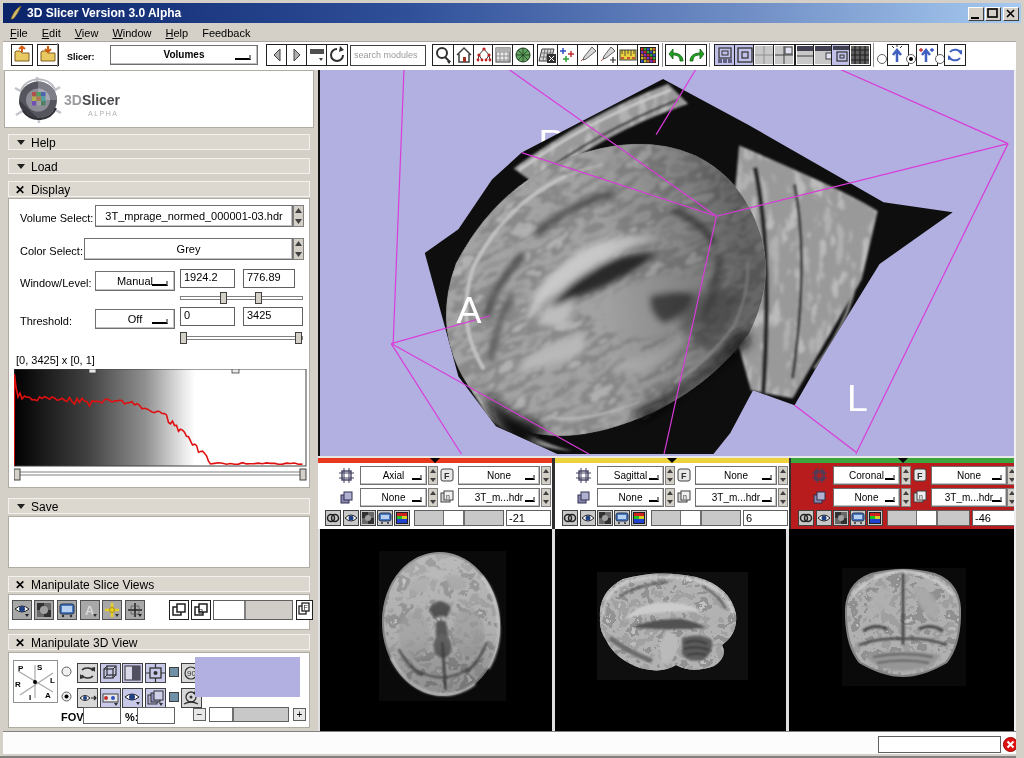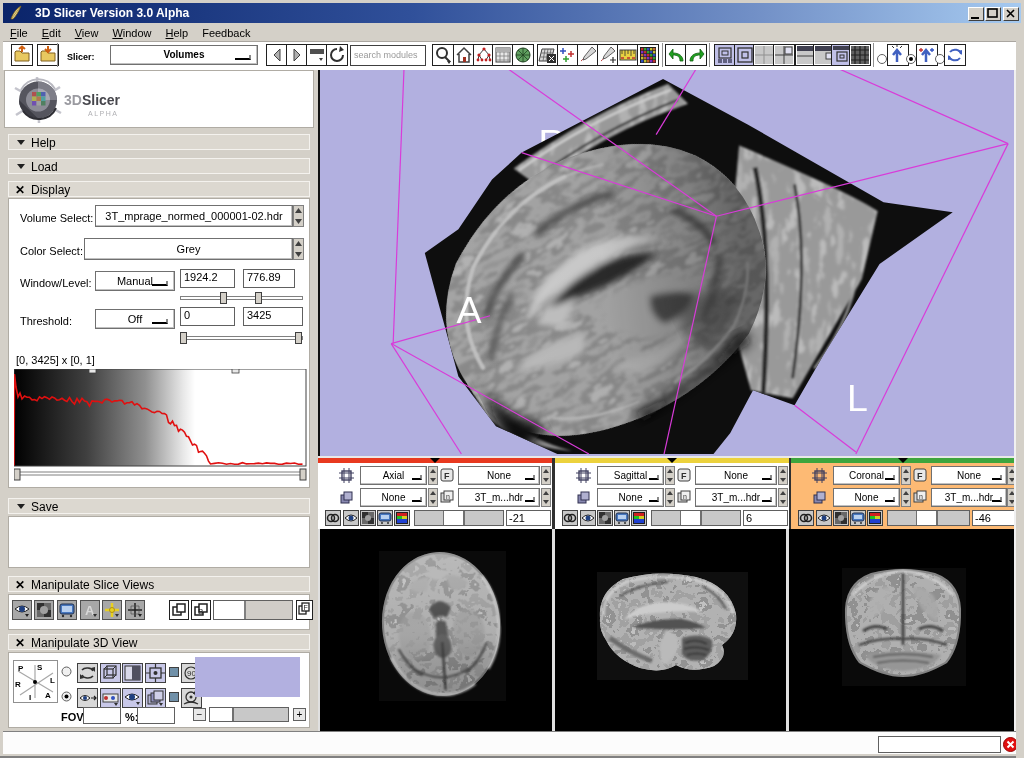--- a/index.html
+++ b/index.html
@@ -1,21 +1,21 @@
 <!DOCTYPE html>
 <html><head><meta charset="utf-8">
 <style>
 *{margin:0;padding:0;box-sizing:border-box;}
 html,body{width:1024px;height:758px;overflow:hidden;font-family:"Liberation Sans",sans-serif;}
 body{background:#d4d0c8;position:relative;}
 .abs{position:absolute;}
 
 #titlebar{position:absolute;left:3px;top:3px;width:1018px;height:20px;
  background:linear-gradient(to right,#0a246a 0%,#30509a 40%,#7492c8 75%,#a6caf0 100%);}
-#titletext{position:absolute;left:24px;top:3px;color:#fff;font-size:12px;font-weight:bold;letter-spacing:0px;margin-left:8px;}
+#titletext{position:absolute;left:24px;top:3px;color:#fff;font-size:12px;font-weight:bold;letter-spacing:0px;}
 .winbtn{position:absolute;top:4px;width:16px;height:14px;background:#d4d0c8;
  border-top:1px solid #fff;border-left:1px solid #fff;border-right:1px solid #404040;border-bottom:1px solid #404040;
  font-size:9px;text-align:center;line-height:12px;color:#000;font-weight:bold;}
 
 #menubar{position:absolute;left:3px;top:23px;width:1018px;height:18px;background:#d4d0c8;}
 .menuitem{display:inline-block;padding:2px 7px 0 7px;font-size:11px;color:#000;}
 .menuitem u{text-decoration:underline;}
 
 #toolbar{position:absolute;left:3px;top:41px;width:1018px;height:29px;background:#fff;border-top:1px solid #aaa6a0;}
 .tbtn{position:absolute;top:3px;width:22px;height:22px;background:#fff;border:1px solid #202020;}
@@ -277,21 +277,21 @@
    <path d="M45 33 A19 18.5 0 0 1 12 36" stroke="#2e2e34" stroke-width="2" fill="none"></path>
    <text x="53" y="30" font-size="14" font-weight="bold" fill="#9a9aa0" font-family="Liberation Sans">3D<tspan fill="#46464c">Slicer</tspan></text>
    <text x="77" y="41" font-size="7" fill="#b0b0b4" letter-spacing="1.5">ALPHA</text>
   </svg>
  </div>
  <div class="sechdr" style="top:64px;"><span class="tri"></span>Help</div>
  <div class="sechdr" style="top:88px;"><span class="tri"></span>Load</div>
  <div class="sechdr" style="top:111px;"><span class="xx">✕</span>Display</div>
  <div class="whitebox" style="top:128px;height:290px;"></div>
  <div class="flabel" style="left:17px;top:142px;">Volume Select:</div>
- <div class="dropdown" style="left:92px;top:135px;width:198px;height:22px;line-height:20px;">3T_mprage_normed_000001-02.hdr</div>
+ <div class="dropdown" style="left:92px;top:135px;width:198px;height:22px;line-height:20px;">3T_mprage_normed_000001-03.hdr</div>
  <div class="spinner" style="left:290px;top:135px;height:22px;"><svg width="9" height="20">
         <path d="M4.5 2 L8 7 L1 7 Z" fill="#404040"></path>
         <path d="M4.5 18 L8 13 L1 13 Z" fill="#404040"></path>
       </svg></div>
  <div class="flabel" style="left:17px;top:175px;">Color Select:</div>
  <div class="dropdown" style="left:81px;top:168px;width:209px;height:22px;line-height:20px;">Grey</div>
  <div class="spinner" style="left:290px;top:168px;height:22px;"><svg width="9" height="20">
         <path d="M4.5 2 L8 7 L1 7 Z" fill="#404040"></path>
         <path d="M4.5 18 L8 13 L1 13 Z" fill="#404040"></path>
       </svg></div>
@@ -769,21 +769,21 @@
         <rect x="2" y="2" width="10" height="3" fill="#d02020"></rect>
         <rect x="2" y="5" width="5" height="3" fill="#20c020"></rect>
         <rect x="7" y="5" width="5" height="3" fill="#d0d020"></rect>
         <rect x="2" y="8" width="10" height="4" fill="#2040d0"></rect>
       </svg></div>
     <div class="abs" style="left:96px;top:52px;width:90px;height:16px;background:#c8c8c8;border:1px solid #606060;">
       <div class="abs" style="left:28px;top:0;width:22px;height:14px;background:#fff;border-right:2px solid #707070;border-left:1px solid #707070;"></div>
     </div>
     <div class="abs" style="left:188px;top:52px;width:45px;height:16px;background:#fff;border:1px solid #606060;font-size:11px;padding:1px 0 0 2px;">6</div>
   </div>
-<div class="abs" style="left:791px;top:458px;width:225px;height:71px;background:#fdba74;">
+<div class="abs" style="left:791px;top:458px;width:225px;height:71px;background:#b91c1c;">
     <div class="abs" style="left:0;top:0;width:225px;height:5px;background:#3da53d;"></div>
     <div class="abs" style="left:107px;top:0px;width:0;height:0;border-left:5px solid transparent;border-right:5px solid transparent;border-top:5px solid #000;"></div>
     <div class="abs" style="left:21px;top:10px;width:15px;height:15px;"><svg width="15" height="15" viewBox="0 0 15 15">
         <rect x="3" y="3" width="9" height="9" fill="none" stroke="#404060" stroke-width="1.4"></rect>
         <path d="M5 0 L5 15 M10 0 L10 15 M0 5 L15 5 M0 10 L15 10" stroke="#404060" stroke-width="1"></path>
       </svg></div>
     <div class="dropdown" style="left:42px;top:8px;width:67px;height:19px;line-height:17px;font-size:10px;">Coronal<span class="ddline" style="width:10px;right:4px;"></span></div>
     <div class="spinner" style="left:110px;top:8px;height:19px;width:10px;"><svg width="8" height="17">
         <path d="M4 2 L7 6 L1 6 Z" fill="#404040"></path>
         <path d="M4 15 L7 11 L1 11 Z" fill="#404040"></path>

